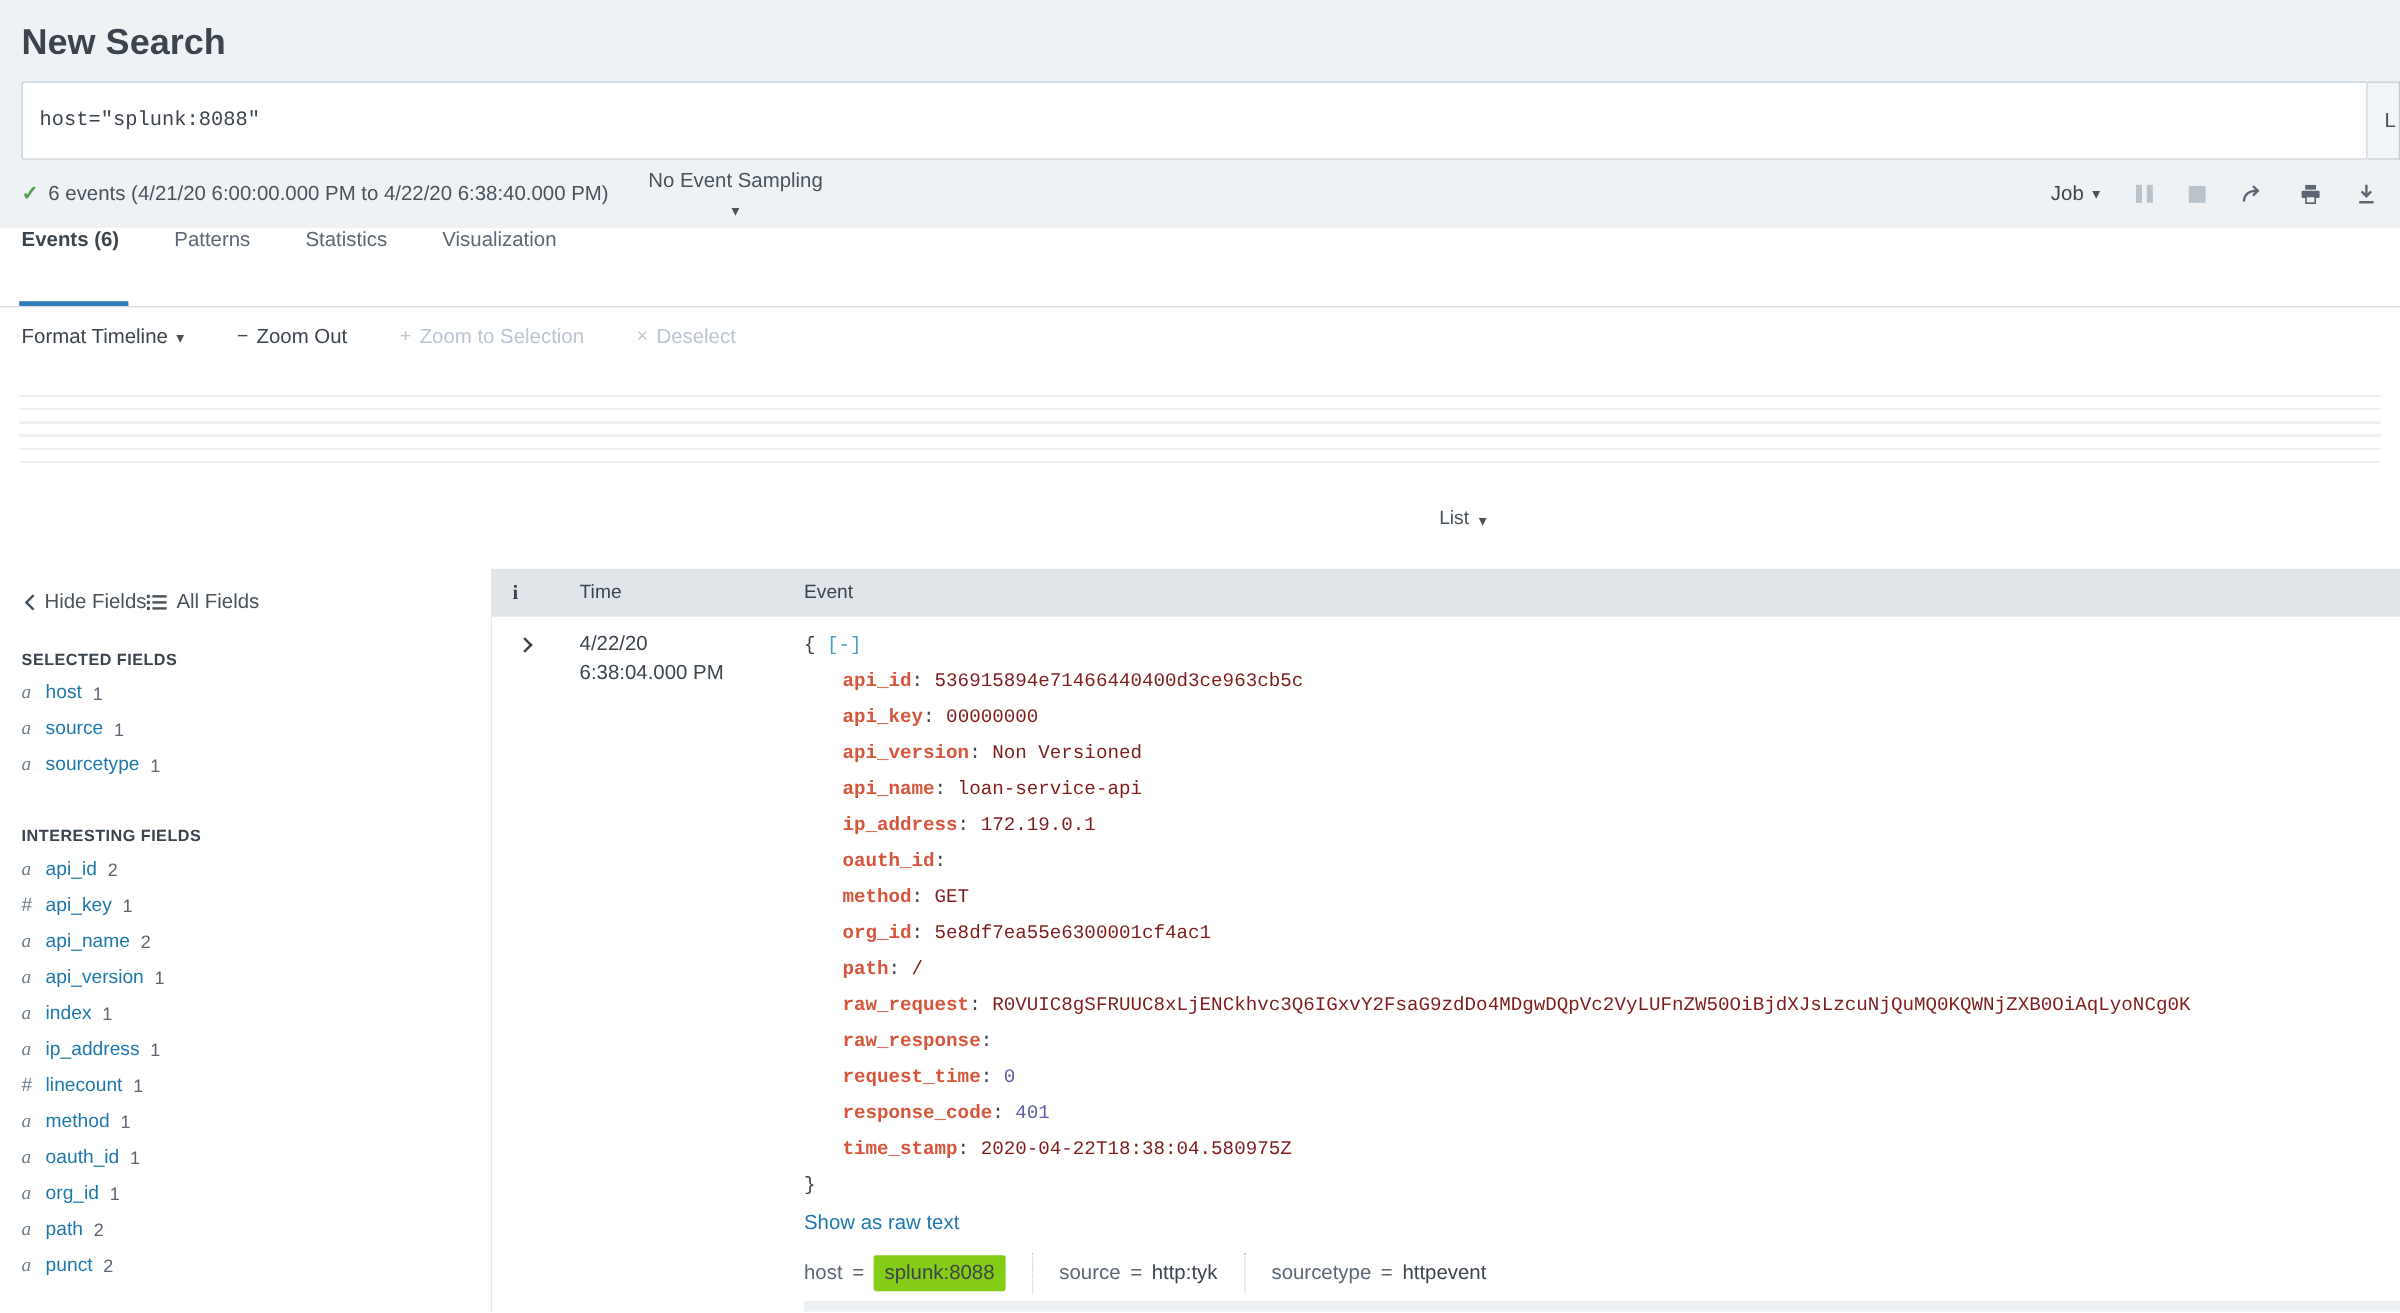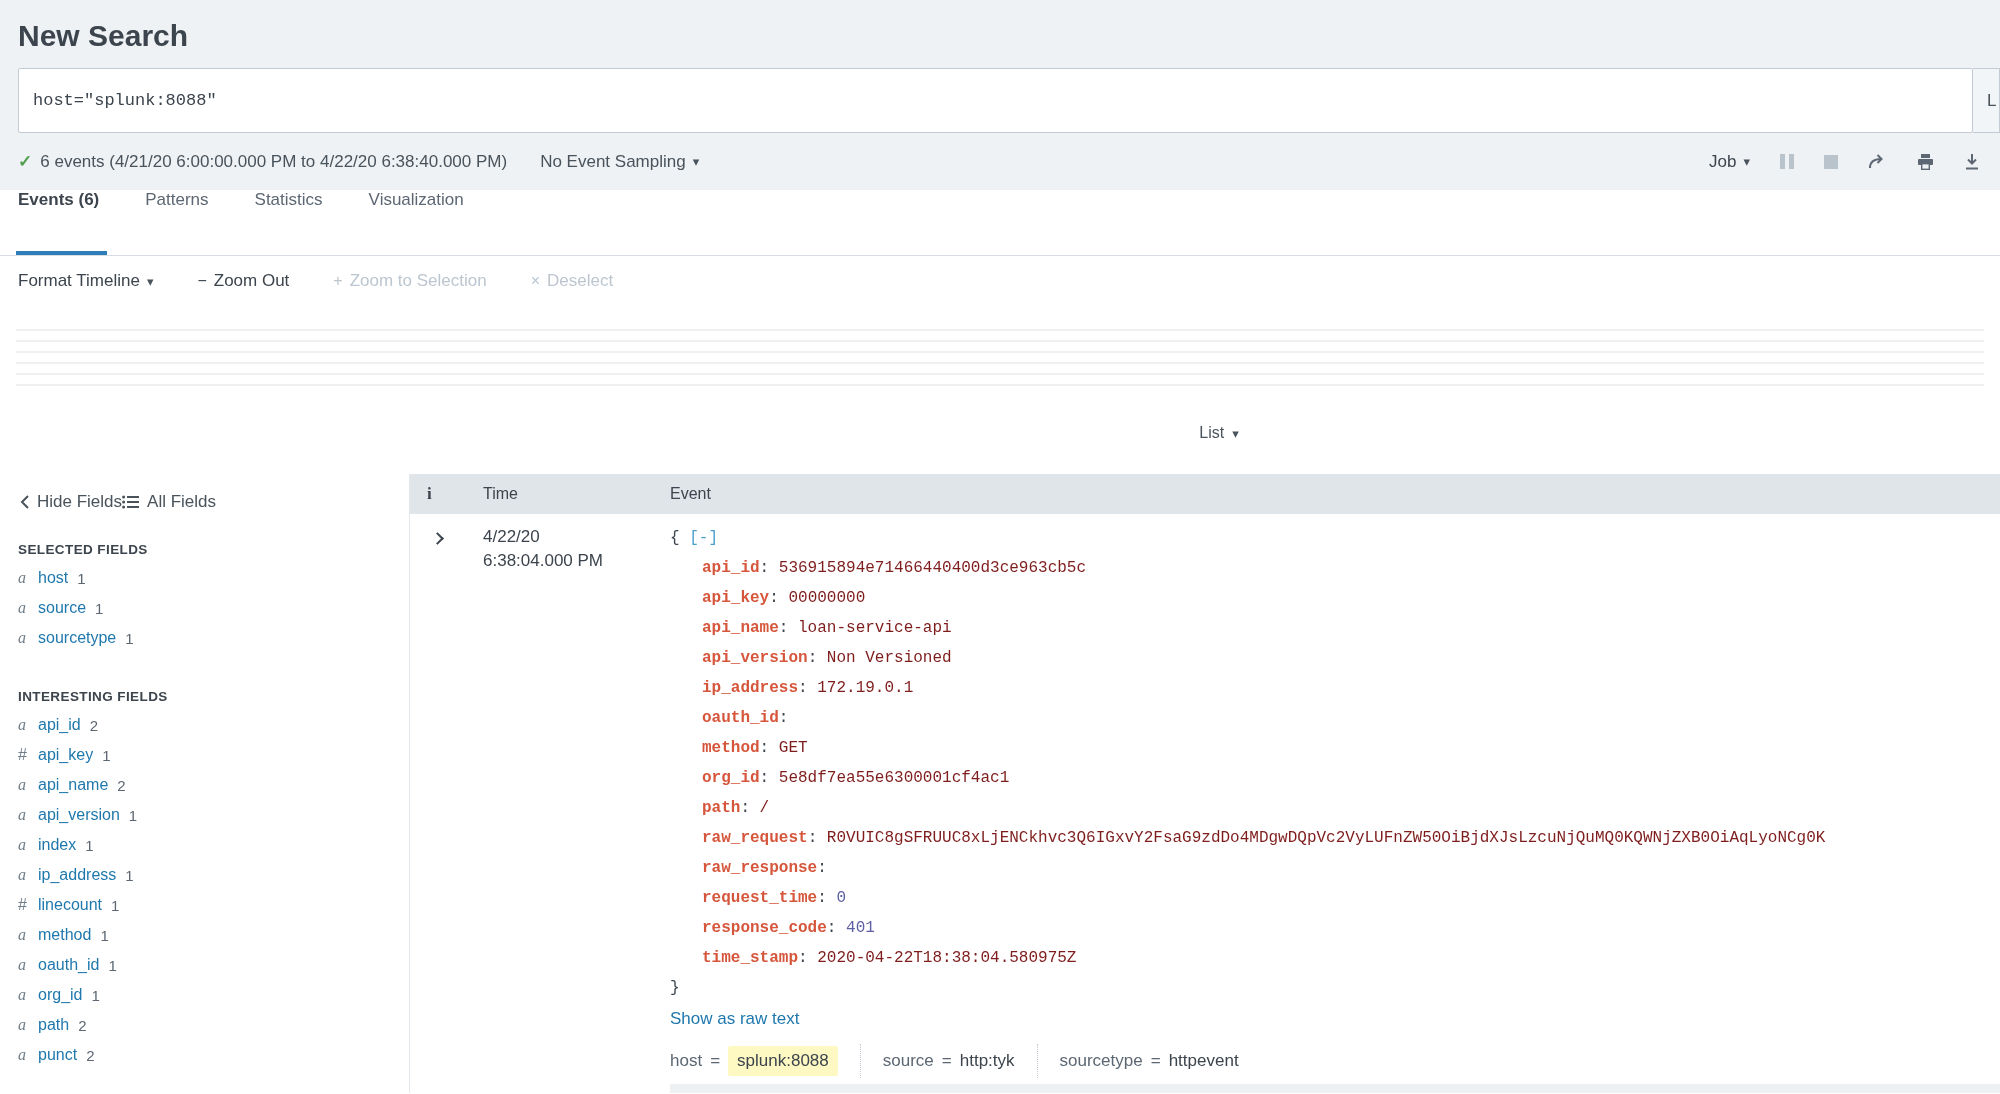--- a/index.html
+++ b/index.html
@@ -12,21 +12,21 @@
   .page-title { font-size:30px; font-weight:700; color:#3c444d; margin-left:18px; height:40px; line-height:40px; }
   .search-row { display:flex; margin-left:18px; margin-top:12px; height:65px; }
   .search-input { width:1955px; height:65px; background:#fff; border:1px solid #c3ccd4; border-radius:2px;
                   font-family:"Liberation Mono","DejaVu Sans Mono",monospace; font-size:17px; color:#3c444d;
                   padding:0 14px; outline:none; }
   .time-btn { flex:1; background:#f2f5f7; border:1px solid #c3ccd4; border-left:none; color:#49535b;
               font-size:17px; display:flex; align-items:center; padding-left:14px; overflow:hidden; white-space:nowrap; }
   .status-row { display:flex; align-items:center; height:57px; padding:0 20px 0 18px; font-size:17px; color:#49535b; }
   .check-icon { color:#53a051; font-weight:700; font-size:17px; margin-right:8px; }
   .status-text { color:#49535b; }
-  .sampling { margin-left:33px; display:flex; align-items:center; gap:7px; cursor:pointer; color:#49535b; }
+  .sampling { margin-left:33px; display:flex; align-items:center; gap:7px; cursor:pointer; color:#49535b;flex-direction:column; }
   .caret { font-size:13px; color:#49535b; }
   .job-controls { margin-left:auto; display:flex; align-items:center; gap:30px; }
   .job-btn { display:flex; align-items:center; gap:7px; cursor:pointer; color:#3c444d; }
   .icon-btn { display:flex; align-items:center; cursor:pointer; }
   .pause-icon { display:flex; gap:4px; }
   .pause-icon i { display:block; width:5px; height:15px; background:#b9c3cb; }
   .stop-icon { width:14px; height:14px; background:#b9c3cb; }
 
   
   .tabs { display:flex; align-items:stretch; height:66px; background:#fff; border-bottom:1px solid #d7dde2; padding-left:18px; gap:46px; }
@@ -82,21 +82,21 @@
   .jval.number { color:#5d60a3; }
   .jtoggle { color:#4a9ecf; cursor:pointer; }
   .jbrace { color:#3c444d; }
 
   .raw-link { display:inline-block; margin-top:6px; font-size:17px; color:#1f78ad; cursor:pointer; }
   .event-footer { display:flex; align-items:center; margin-top:12px; font-size:17px; height:40px; }
   .ef-pair { display:flex; align-items:center; }
   .ef-label { color:#5c6773; }
   .ef-eq { color:#5c6773; margin:0 8px; }
   .ef-value { color:#3c444d; cursor:pointer; }
-  .ef-value.hl { background:#fef9c3; padding:5px 9px; border-radius:2px; }
+  .ef-value.hl { background:#84cc16; padding:5px 9px; border-radius:2px; }
   .ef-sep { border-left:1px dotted #c3ccd6; height:34px; margin:0 22px; }
   .bottom-strip { height:9px; background:#eef1f3; margin-top:3px; }
 
   svg { display:block; }
 </style>
 </head>
 <body>
 
 <div class="app">
 
@@ -340,22 +340,22 @@
         </span>
         <span class="row-event">
           <div class="json-block">
             <div class="jline">
               <span class="jbrace">{</span>
               <span class="jtoggle">[-]</span>
             </div>
             <div id="json-fields">
                 <div class="jline indent"><span class="jkey">api_id</span><span class="jcolon">: </span><span class="jval string">536915894e71466440400d3ce963cb5c</span></div>
                 <div class="jline indent"><span class="jkey">api_key</span><span class="jcolon">: </span><span class="jval string">00000000</span></div>
+                <div class="jline indent"><span class="jkey">api_version</span><span class="jcolon">: </span><span class="jval string">Non Versioned</span></div>
                 <div class="jline indent"><span class="jkey">api_name</span><span class="jcolon">: </span><span class="jval string">loan-service-api</span></div>
-                <div class="jline indent"><span class="jkey">api_version</span><span class="jcolon">: </span><span class="jval string">Non Versioned</span></div>
                 <div class="jline indent"><span class="jkey">ip_address</span><span class="jcolon">: </span><span class="jval string">172.19.0.1</span></div>
                 <div class="jline indent"><span class="jkey">oauth_id</span><span class="jcolon">: </span><span class="jval empty"></span></div>
                 <div class="jline indent"><span class="jkey">method</span><span class="jcolon">: </span><span class="jval string">GET</span></div>
                 <div class="jline indent"><span class="jkey">org_id</span><span class="jcolon">: </span><span class="jval string">5e8df7ea55e6300001cf4ac1</span></div>
                 <div class="jline indent"><span class="jkey">path</span><span class="jcolon">: </span><span class="jval string">/</span></div>
                 <div class="jline indent"><span class="jkey">raw_request</span><span class="jcolon">: </span><span class="jval string">R0VUIC8gSFRUUC8xLjENCkhvc3Q6IGxvY2FsaG9zdDo4MDgwDQpVc2VyLUFnZW50OiBjdXJsLzcuNjQuMQ0KQWNjZXB0OiAqLyoNCg0K</span></div>
                 <div class="jline indent"><span class="jkey">raw_response</span><span class="jcolon">: </span><span class="jval empty"></span></div>
                 <div class="jline indent"><span class="jkey">request_time</span><span class="jcolon">: </span><span class="jval number">0</span></div>
                 <div class="jline indent"><span class="jkey">response_code</span><span class="jcolon">: </span><span class="jval number">401</span></div>
                 <div class="jline indent"><span class="jkey">time_stamp</span><span class="jcolon">: </span><span class="jval string">2020-04-22T18:38:04.580975Z</span></div>

